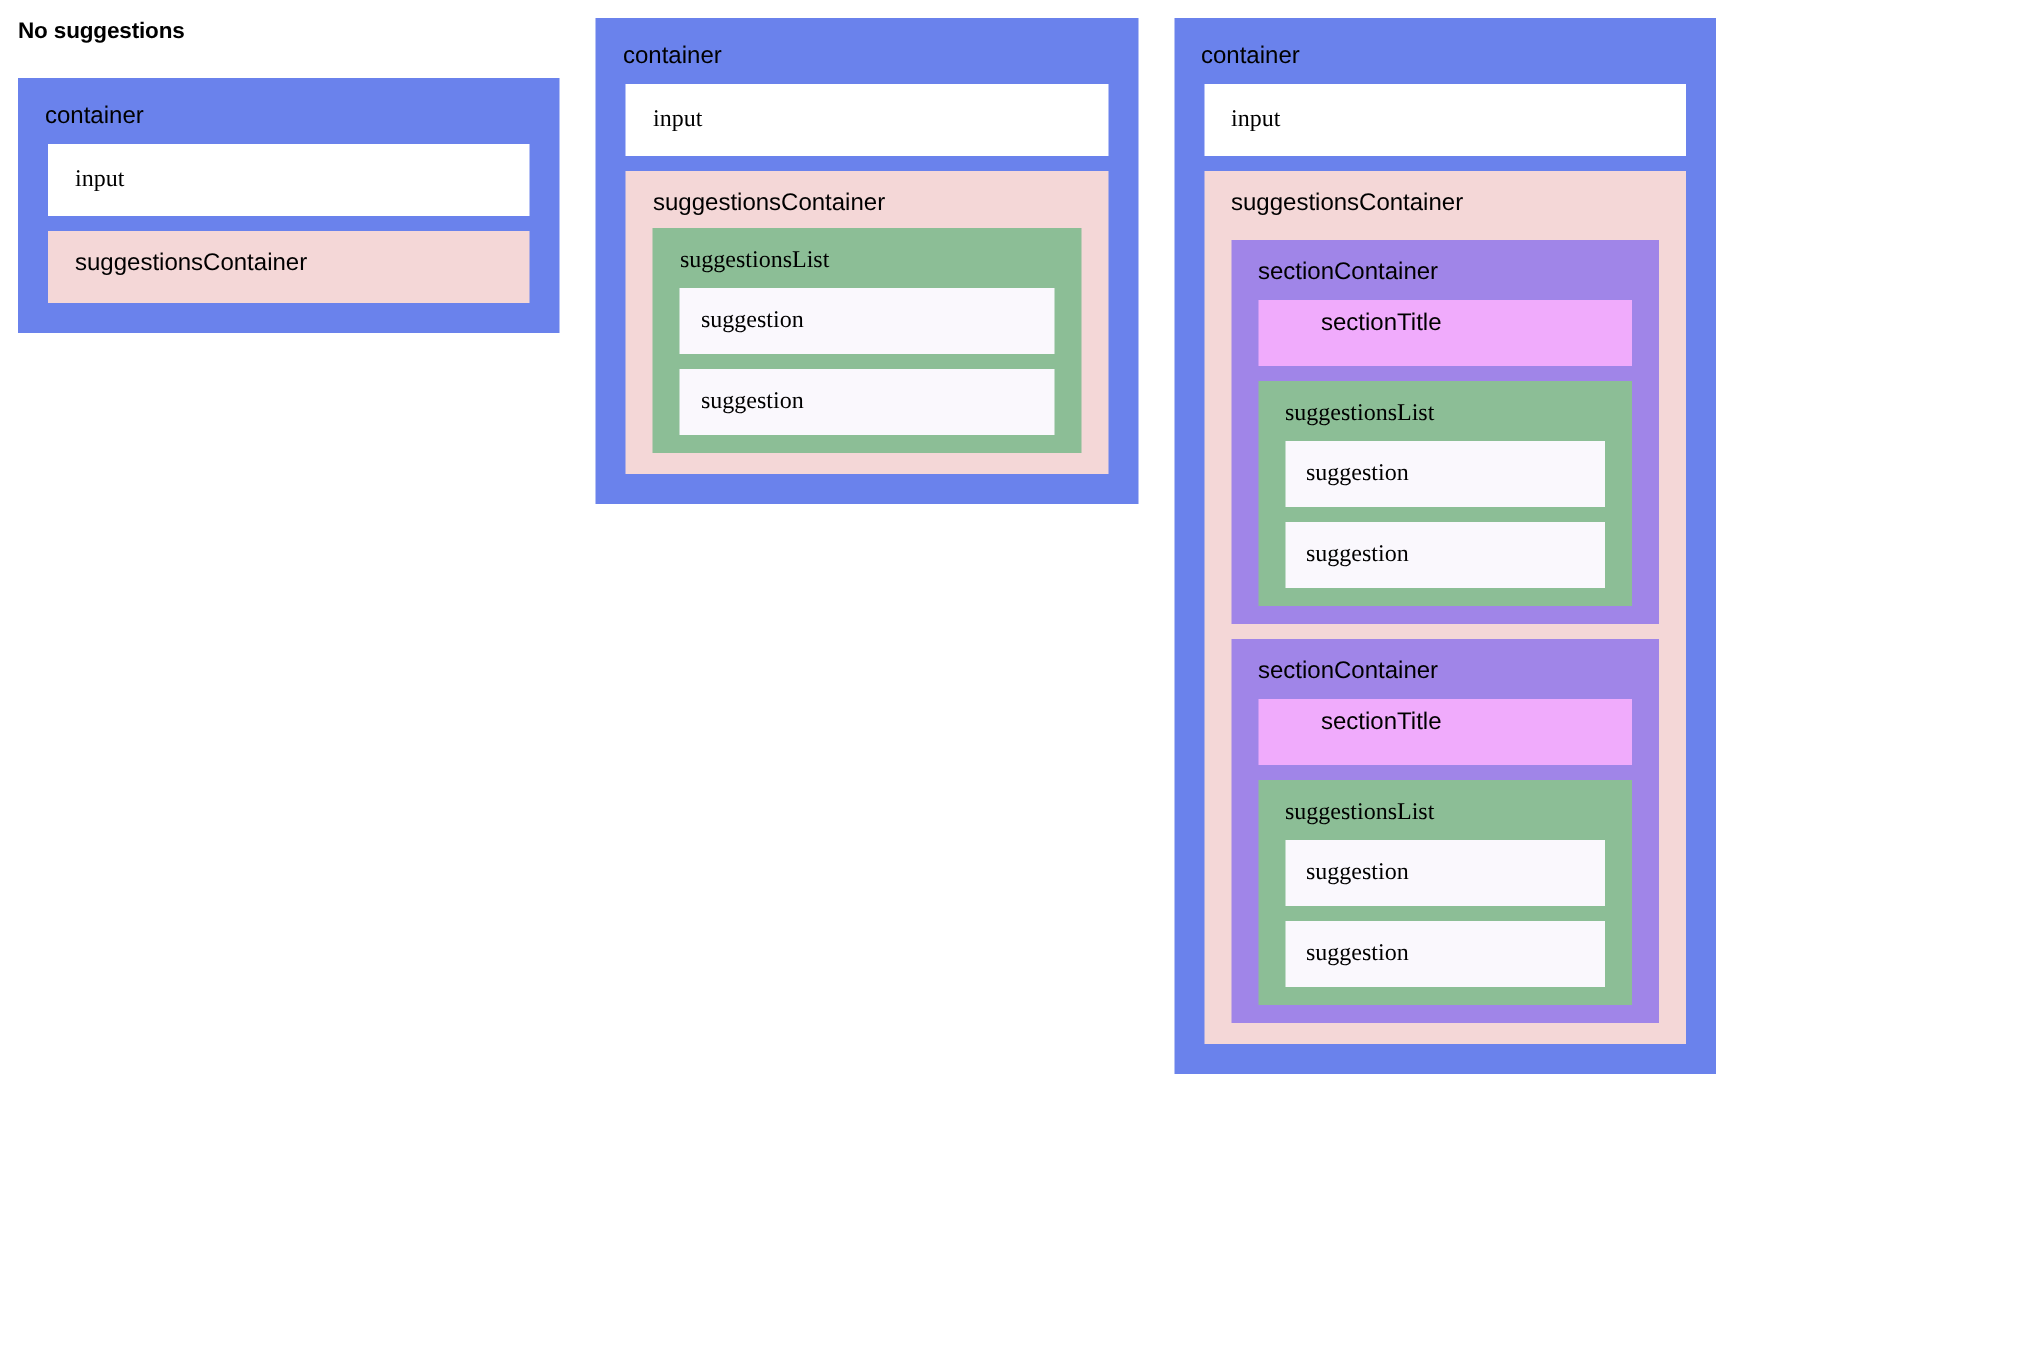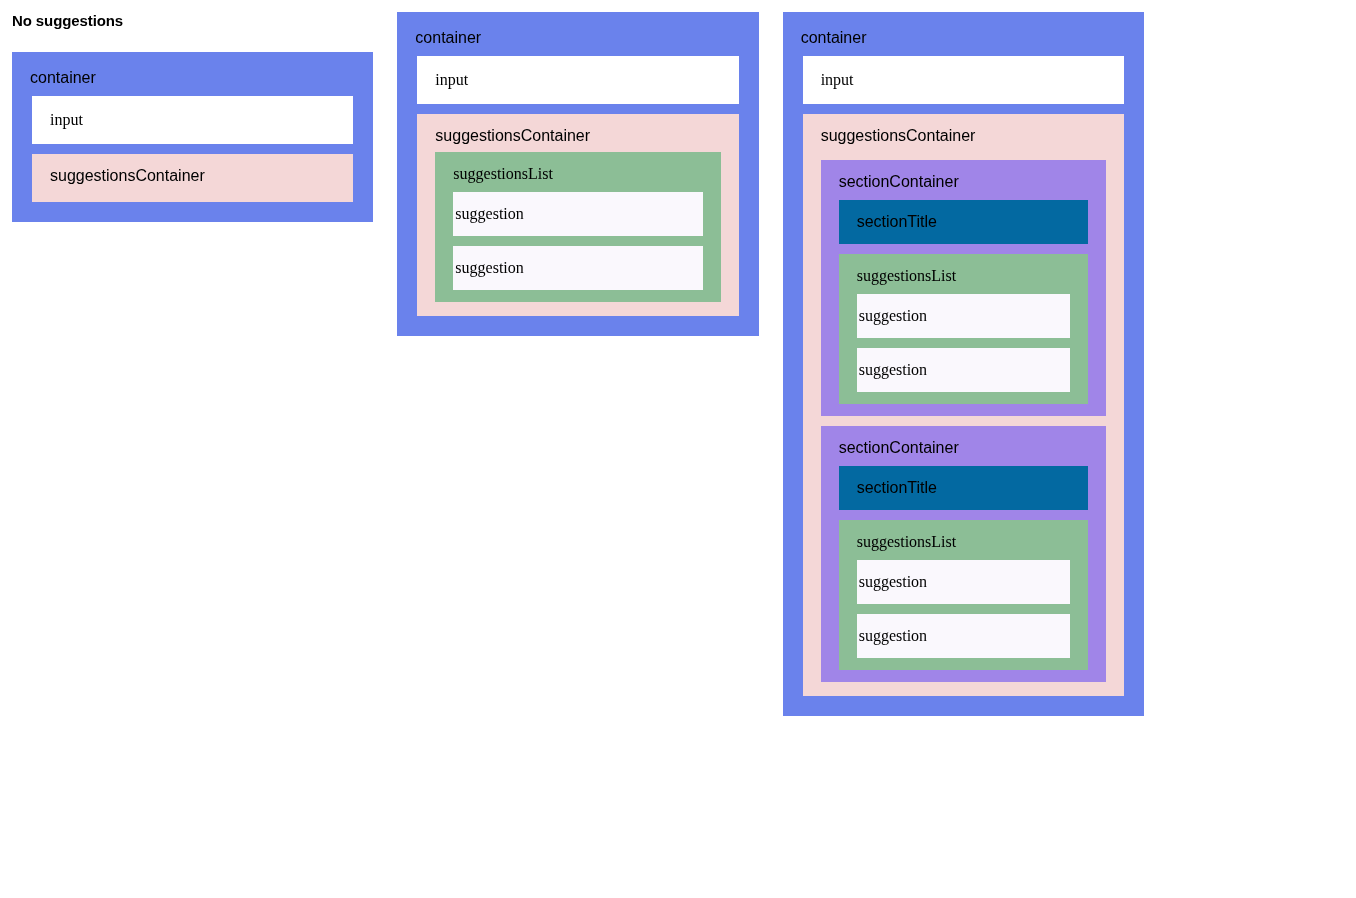--- a/index.html
+++ b/index.html
@@ -91,25 +91,26 @@
     background: #a085e8;
     margin: 8px 18px 10px 18px;
     padding: 6px 0 10px 0;
   }
   .section-container-box > .box-label {
     padding-left: 18px;
   }
 
   
   .section-title-box {
-    background: #0369a1;
+    background: #f0abfc;
     margin: 2px 18px 10px 18px;
     height: 44px;
     display: flex;
-    align-items: center;
+    align-items: flex-start;
+    padding-left: 24px;
   }
   .section-title-box .box-label {
     padding-left: 18px;
   }
 
   
   .suggestions-list-box {
     background: #8cbe96;
     margin: 0 18px 8px 18px;
     padding: 6px 0 10px 0;
@@ -121,21 +122,21 @@
 
   
   .suggestion-box {
     background: #faf8fd;
     margin: 2px 18px 10px 18px;
     height: 44px;
     display: flex;
     align-items: center;
   }
   .suggestion-box .box-label {
-    padding-left: 2px;
+    padding-left: 14px;
   }
   .suggestions-list-box .suggestion-box:last-child {
     margin-bottom: 2px;
   }
 
   .section-container-box .suggestions-list-box:last-child {
     margin-bottom: 2px;
   }
   .suggestions-container-box .section-container-box:last-child {
     margin-bottom: 4px;

